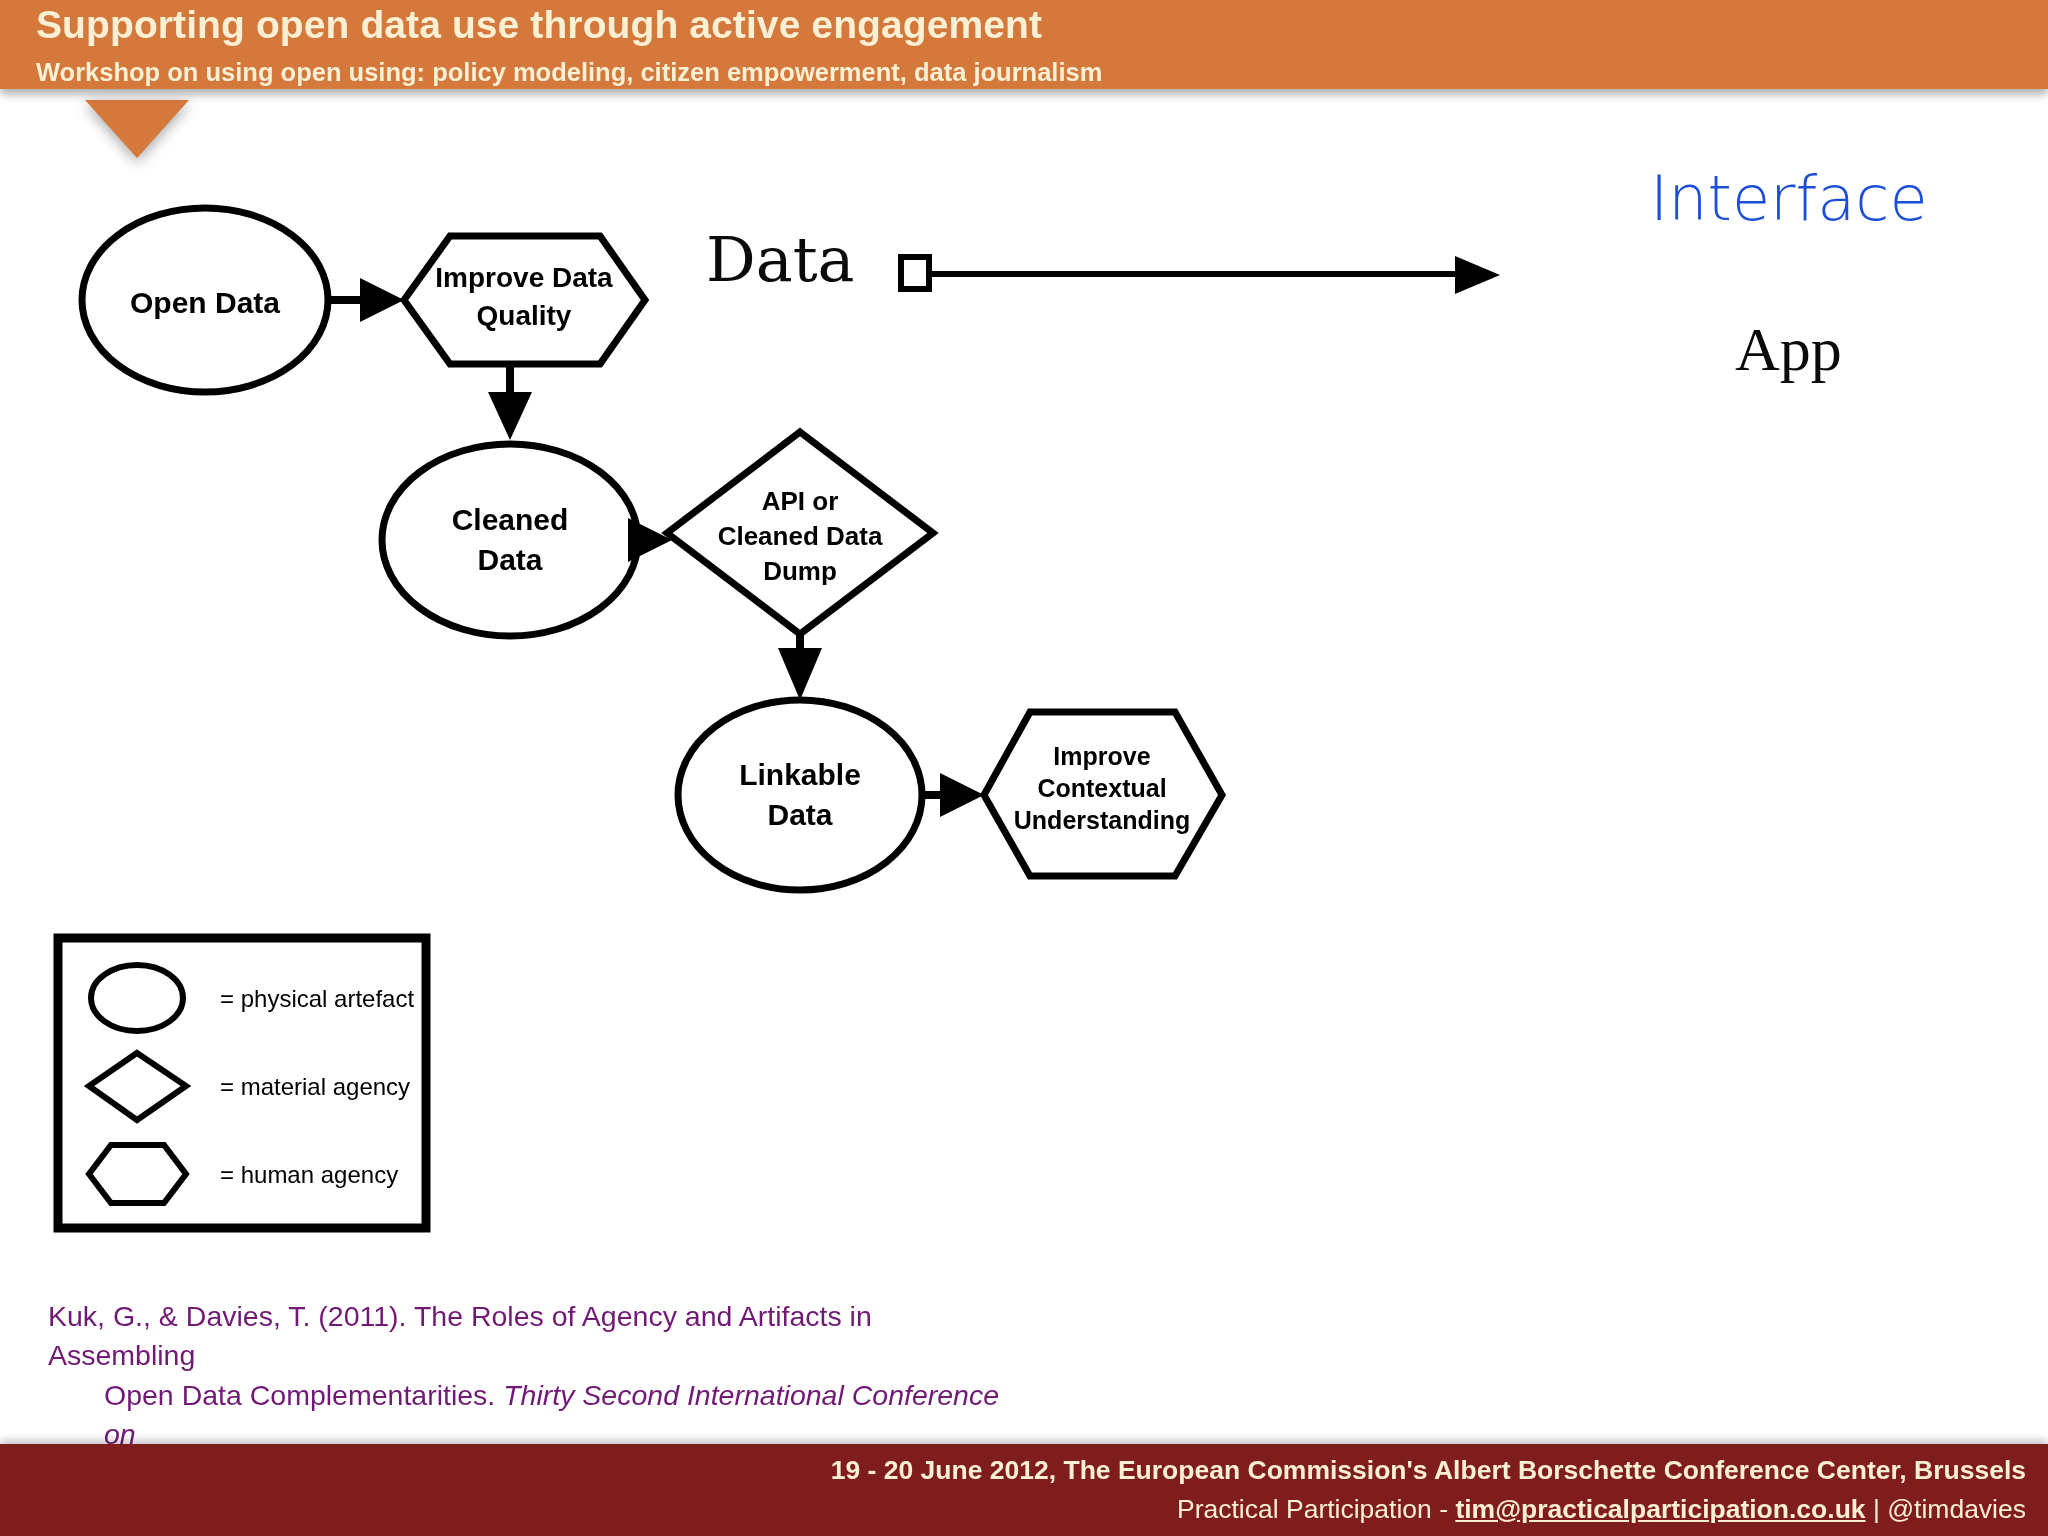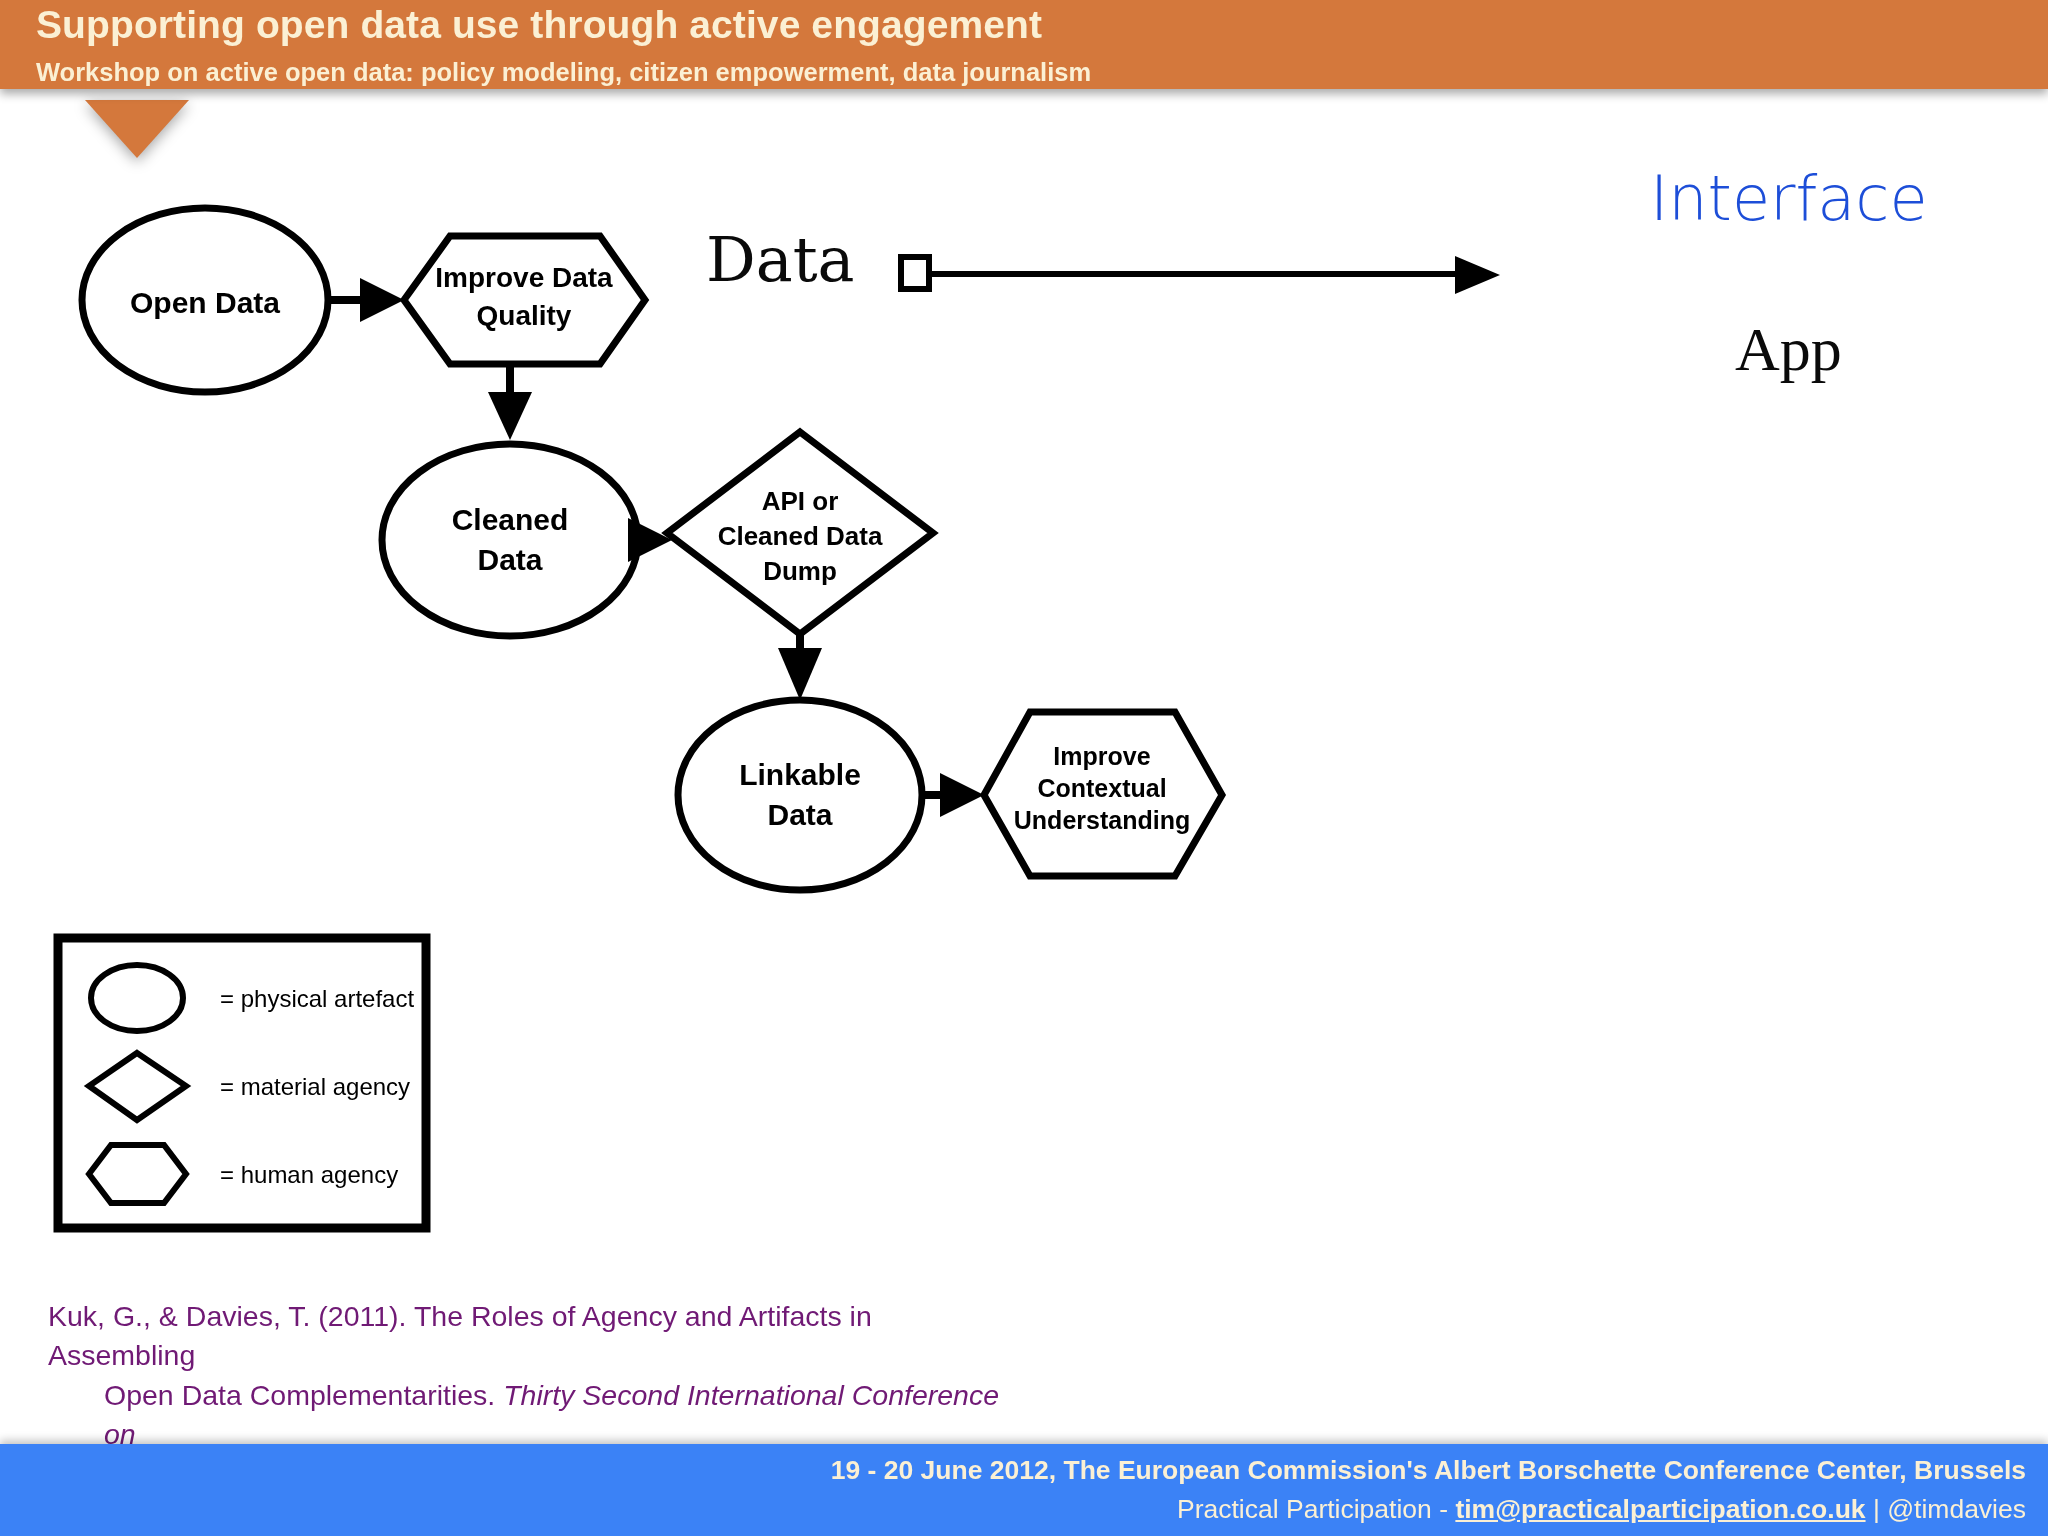--- a/index.html
+++ b/index.html
@@ -171,21 +171,21 @@
   .citation .indent { padding-left: 56px; display: block; }
   .citation em { font-style: italic; }
 
   
   .footer-bar {
     position: absolute;
     left: 0;
     top: 1444px;
     width: 2048px;
     height: 92px;
-    background: #3b82f6;
+    background: #7f1d1d;
     box-shadow: 0 -4px 8px rgba(0,0,0,0.22);
     z-index: 5;
   }
   .footer-line1 {
     position: absolute;
     right: 22px;
     top: 11px;
     font-size: 26.5px;
     font-weight: bold;
     color: #fbf0d4;
@@ -209,21 +209,21 @@
   .footer-line2 .handle { font-weight: normal; }
 </style>
 </head>
 <body>
 
 <div id="slide">
 
   <div class="header-pointer"></div>
   <div class="header-bar">
     <div class="header-title">Supporting open data use through active engagement</div>
-    <div class="header-sub">Workshop on active open data: policy modeling, citizen empowerment, data journalism</div>
+    <div class="header-sub">Workshop on using open using: policy modeling, citizen empowerment, data journalism</div>
   </div>
 
   <svg class="diagram" viewBox="0 0 2048 1536">
 
     <g>
       <ellipse class="flow-shape" cx="205" cy="300" rx="123" ry="92"></ellipse>
       <text class="node-label" x="205" y="313" font-size="30">Open Data</text>
     </g>
 
     <g>

